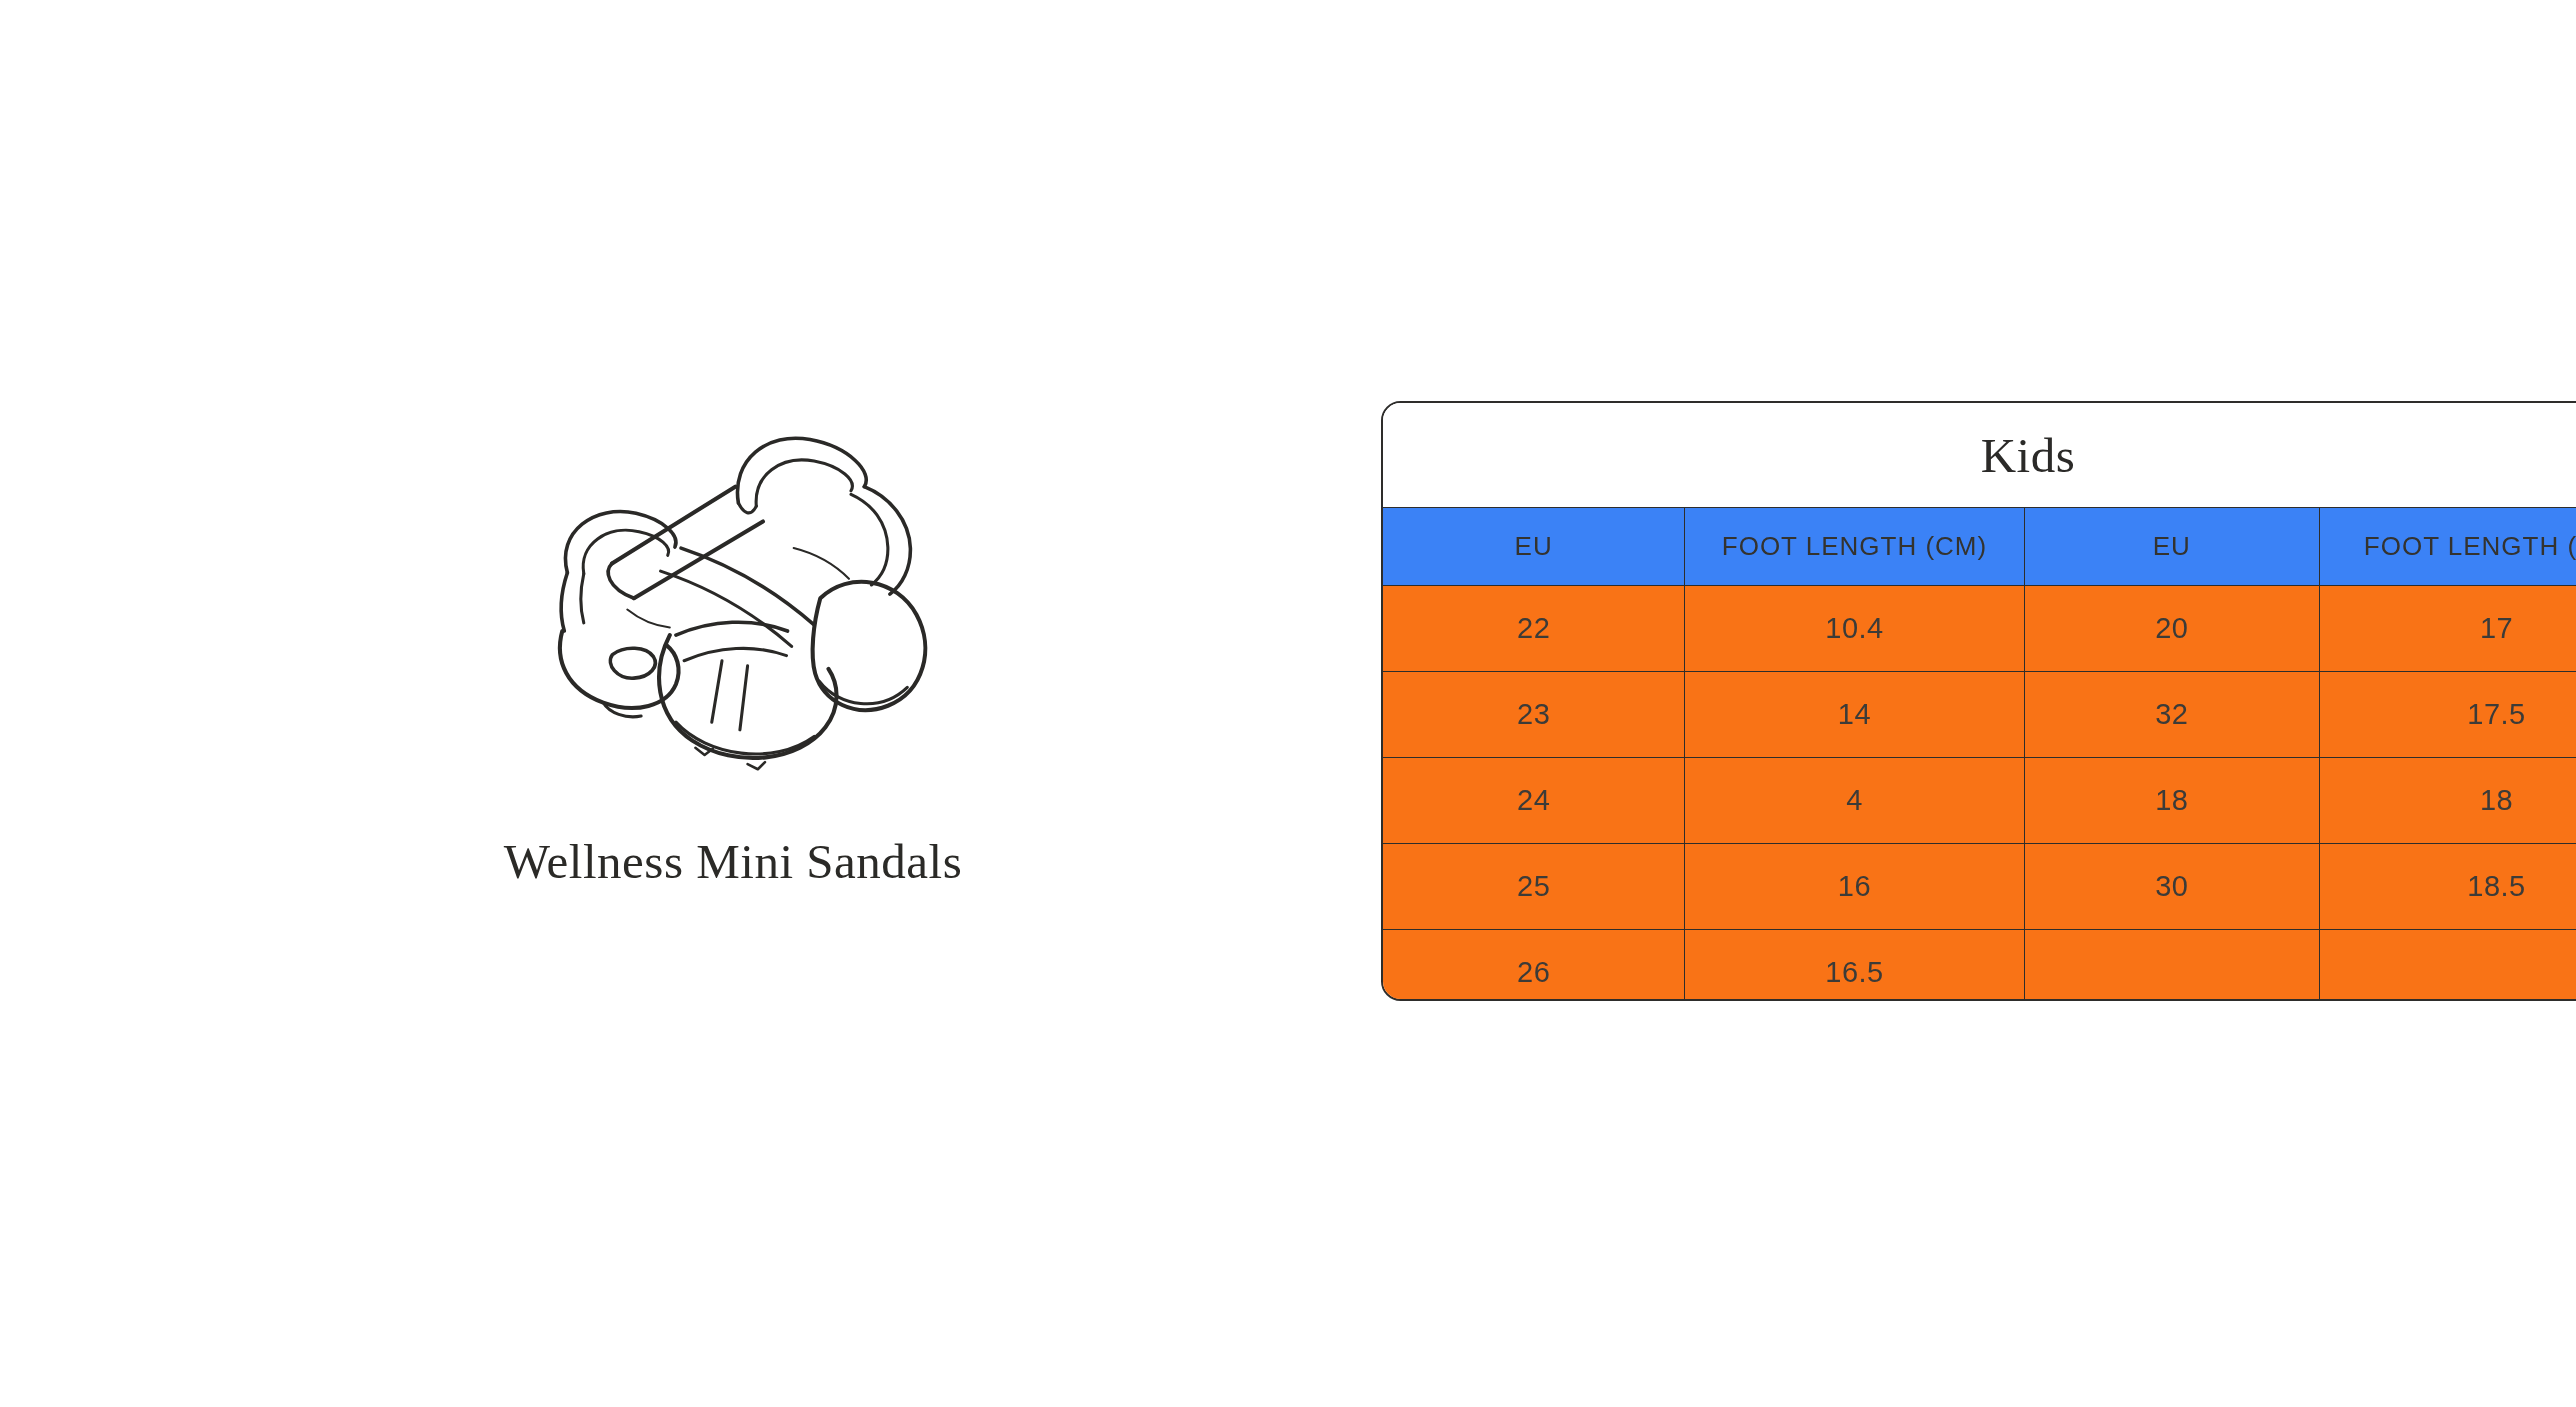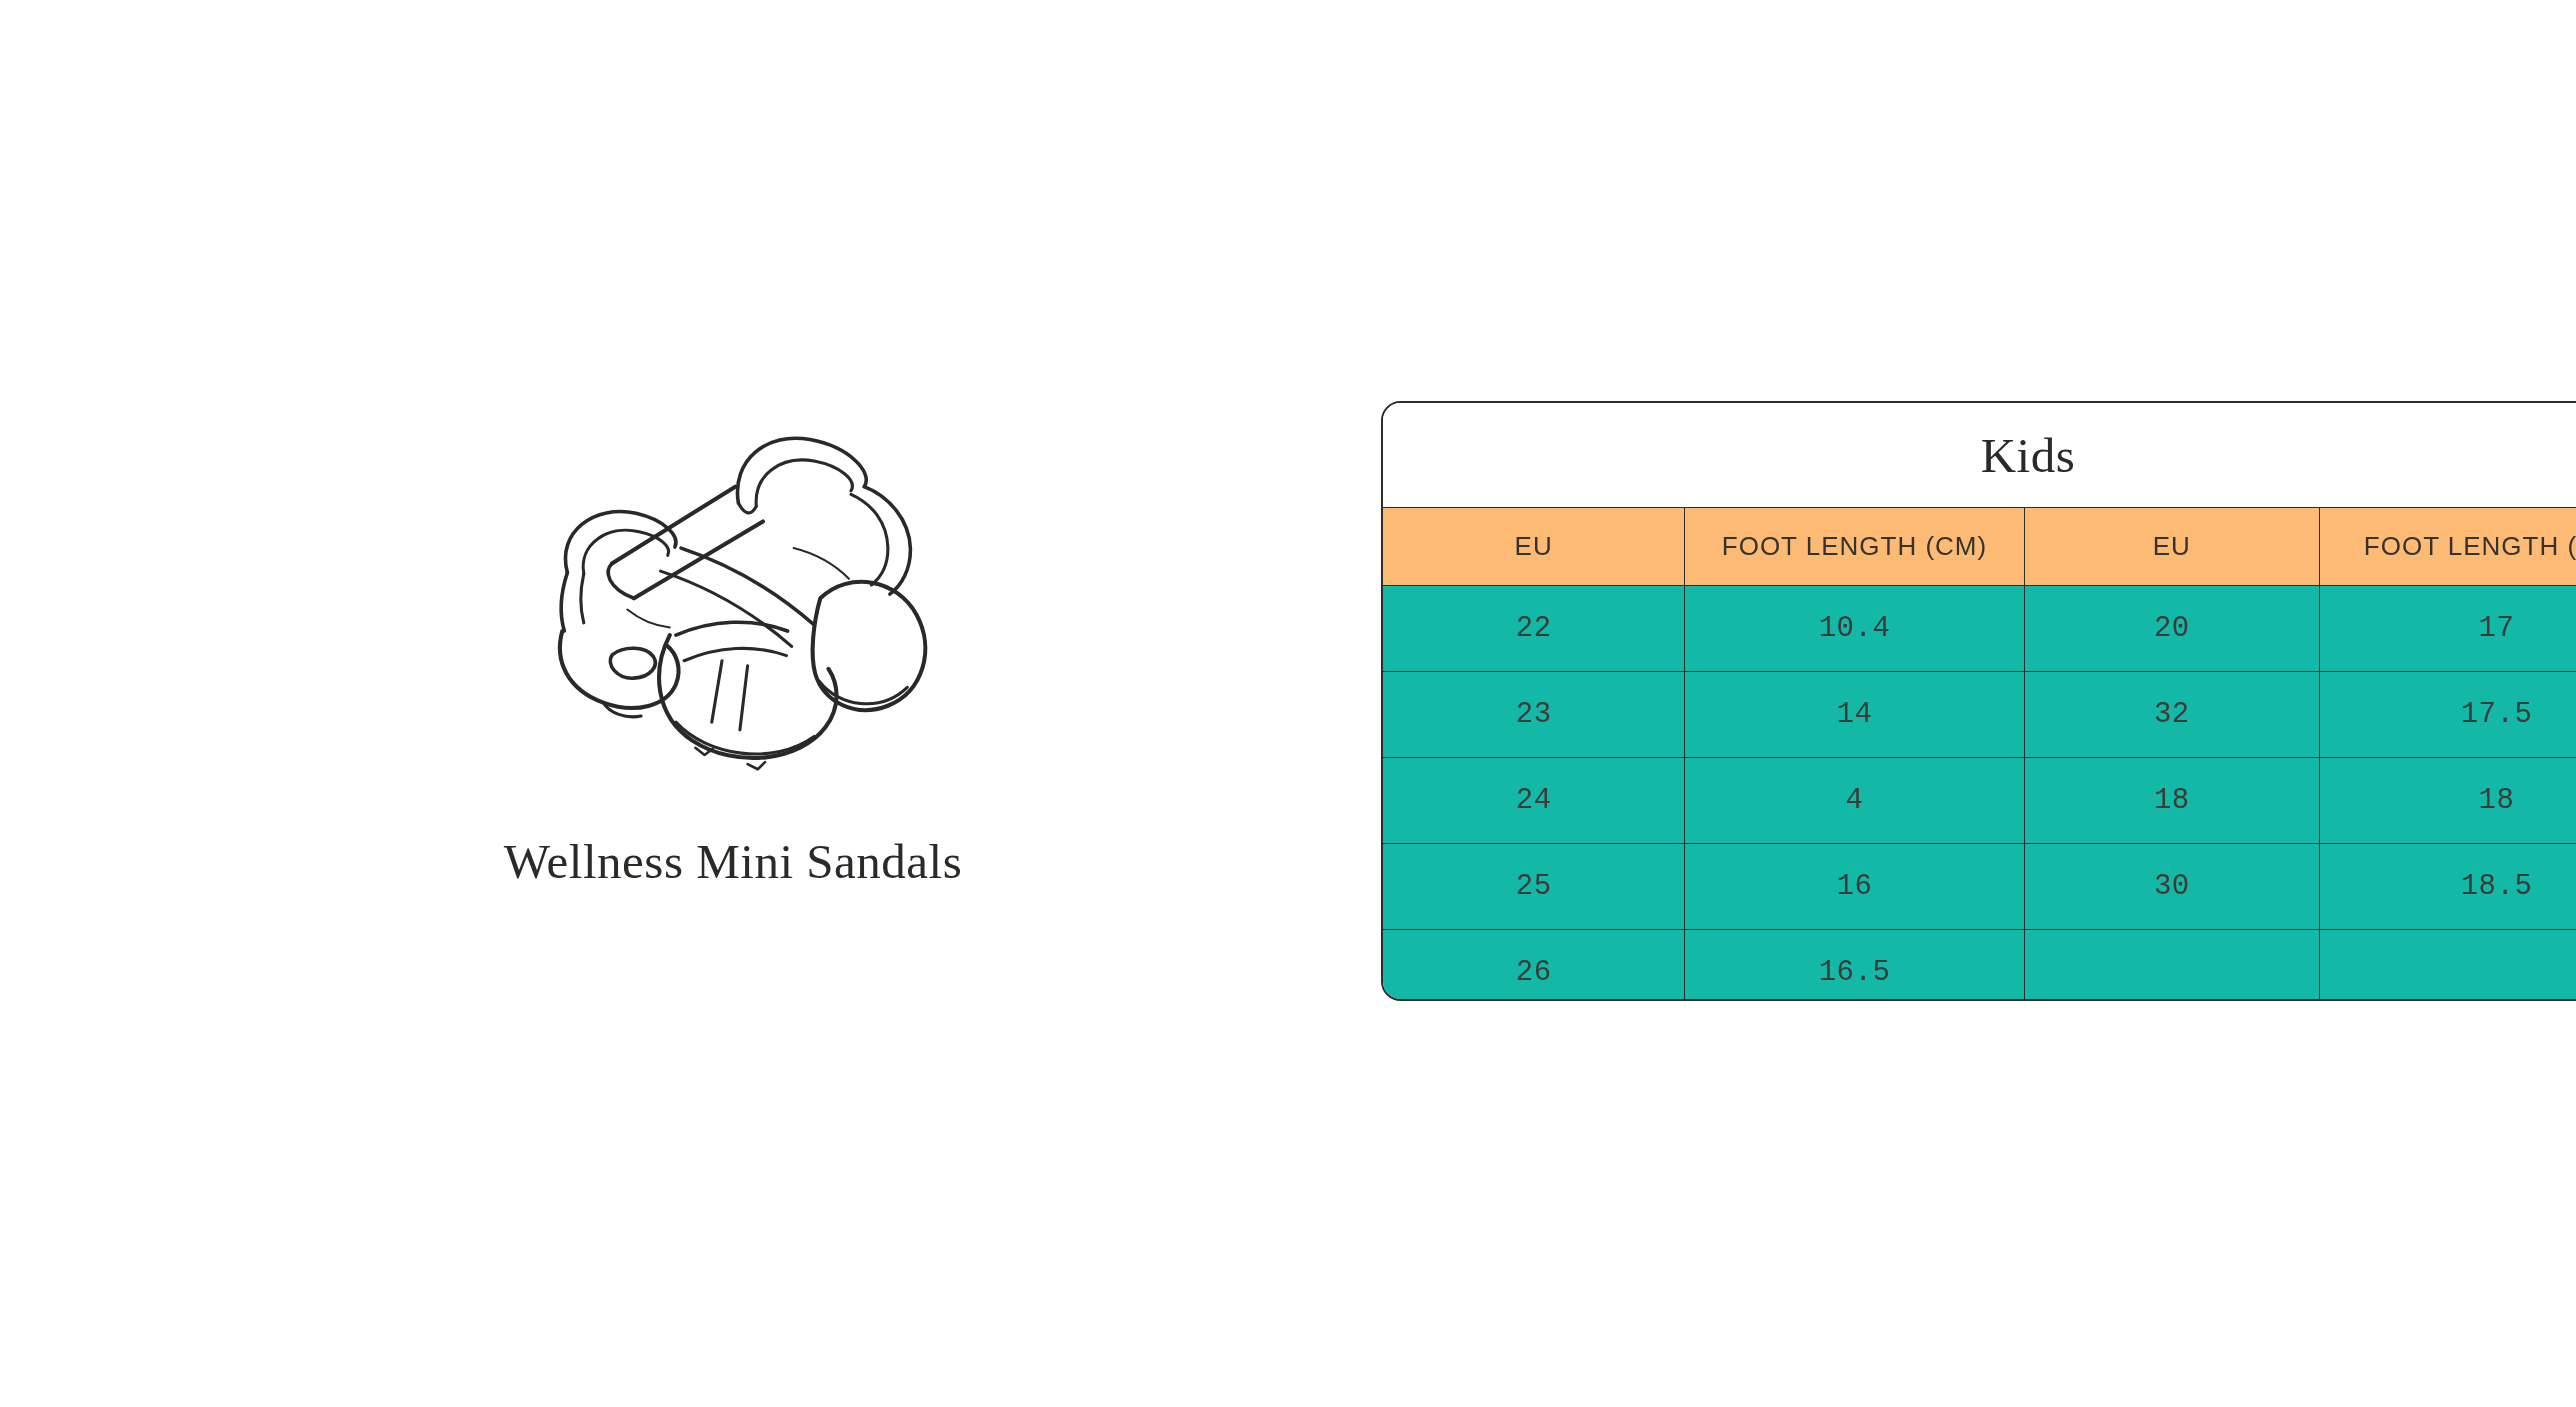--- a/index.html
+++ b/index.html
@@ -28,28 +28,28 @@
   table.size-table{
     width:100%;height:100%;border-collapse:collapse;table-layout:fixed;
   }
   .col-eu-l{width:23.4%}.col-len-l{width:26.3%}.col-eu-r{width:22.9%}.col-len-r{width:27.4%}
   .title-row th{
     height:102px;border-bottom:1.5px solid #2e2d2b;background:#ffffff;
     font-family:"Liberation Serif", serif;font-weight:500;font-size:49px;
     color:#2b2a28;text-align:center;vertical-align:middle;letter-spacing:0.5px;
   }
   .head-row th{
-    height:75px;background:#fdba74;border-bottom:1.5px solid #2e2d2b;
+    height:75px;background:#3b82f6;border-bottom:1.5px solid #2e2d2b;
     font-weight:400;font-size:26px;color:#34332f;letter-spacing:1px;
     text-align:center;vertical-align:middle;
   }
   .head-row th:not(:last-child){border-right:1.5px solid #2e2d2b;}
   tbody td{
     height:83px;font-size:29px;color:#3c3b38;text-align:center;vertical-align:middle;
-    border-bottom:1.5px solid #2e2d2b;background:#14b8a6;letter-spacing:0.5px;font-family:Liberation Mono, monospace;
+    border-bottom:1.5px solid #2e2d2b;background:#f97316;letter-spacing:0.5px;
   }
   tbody td:not(:last-child){border-right:1.5px solid #2e2d2b;}
   tbody tr:last-child td{border-bottom:none;}
 </style>
 </head>
 <body>
 
 <div class="stage">
 
   <div class="illustration">

